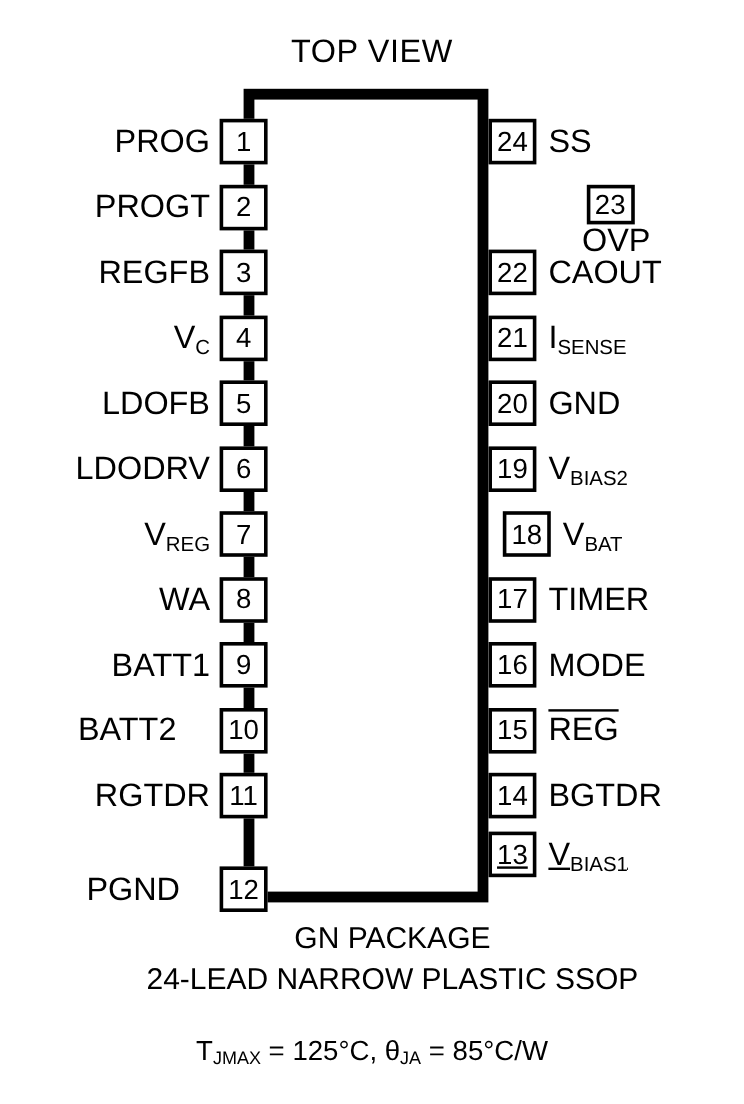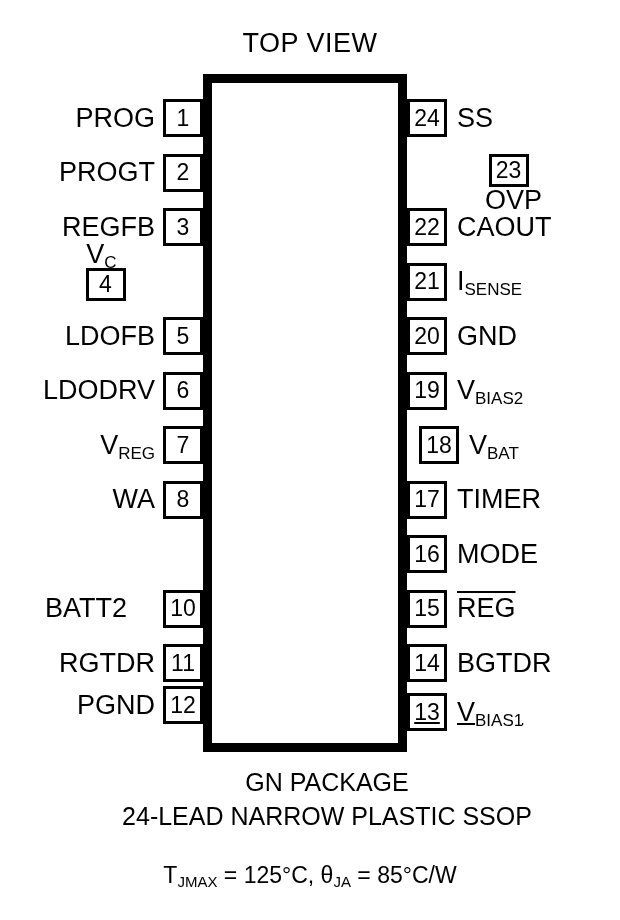--- a/index.html
+++ b/index.html
@@ -43,20 +43,21 @@
   .pin-row {
     position: absolute;
     height: 38px;
     display: flex;
     align-items: center;
   }
   .pin-row.left {
     left: 0;
     width: 203px;
     justify-content: flex-end;
+    padding-left: 20px;
   }
   .pin-row.right {
     left: 407px;
     width: 213px;
     justify-content: flex-start;
   }
   .pin-box {
     width: 40px;
     height: 38px;
     border: 3px solid #000000;
@@ -134,49 +135,53 @@
       <span class="pin-box">1</span>
     </div>
     <div class="pin-row left" style="top: 153.5px;">
       <span class="pin-label">PROGT</span>
       <span class="pin-box">2</span>
     </div>
     <div class="pin-row left" style="top: 208px;">
       <span class="pin-label">REGFB</span>
       <span class="pin-box">3</span>
     </div>
-    <div class="pin-row left" style="top: 262.5px; flex-direction: column;">
+    <div class="pin-row left" style="top: 262.5px;">
       <span class="pin-label">V<sub>C</sub></span>
       <span class="pin-box">4</span>
     </div>
     <div class="pin-row left" style="top: 317px;">
       <span class="pin-label">LDOFB</span>
       <span class="pin-box">5</span>
     </div>
     <div class="pin-row left" style="top: 371.5px;">
       <span class="pin-label">LDODRV</span>
       <span class="pin-box">6</span>
     </div>
     <div class="pin-row left" style="top: 426px;">
       <span class="pin-label">V<sub>REG</sub></span>
       <span class="pin-box">7</span>
     </div>
     <div class="pin-row left" style="top: 480.5px;">
       <span class="pin-label">WA</span>
       <span class="pin-box">8</span>
     </div>
+    <div class="pin-row left" style="top: 535px;">
+      <span class="pin-label">BATT1</span>
+      <span class="pin-box">9</span>
+    </div>
     <div class="pin-row left" style="top: 589.5px; gap: 28px;">
       <span class="pin-label">BATT2</span>
       <span class="pin-box">10</span>
     </div>
     <div class="pin-row left" style="top: 644px;">
       <span class="pin-label">RGTDR</span>
       <span class="pin-box">11</span>
     </div>
-    <div class="pin-row left" style="top: 686px;">
+    <div class="pin-row left" style="top: 722px; gap: 25px;">
       <span class="pin-label">PGND</span>
       <span class="pin-box">12</span>
     </div>
     <div class="pin-row right" style="top: 99px;">
       <span class="pin-box">24</span>
       <span class="pin-label">SS</span>
     </div>
     <div class="pin-row right" style="top: 153.5px; flex-direction: column;">
       <span class="pin-box">23</span>
       <span class="pin-label">OVP</span>

